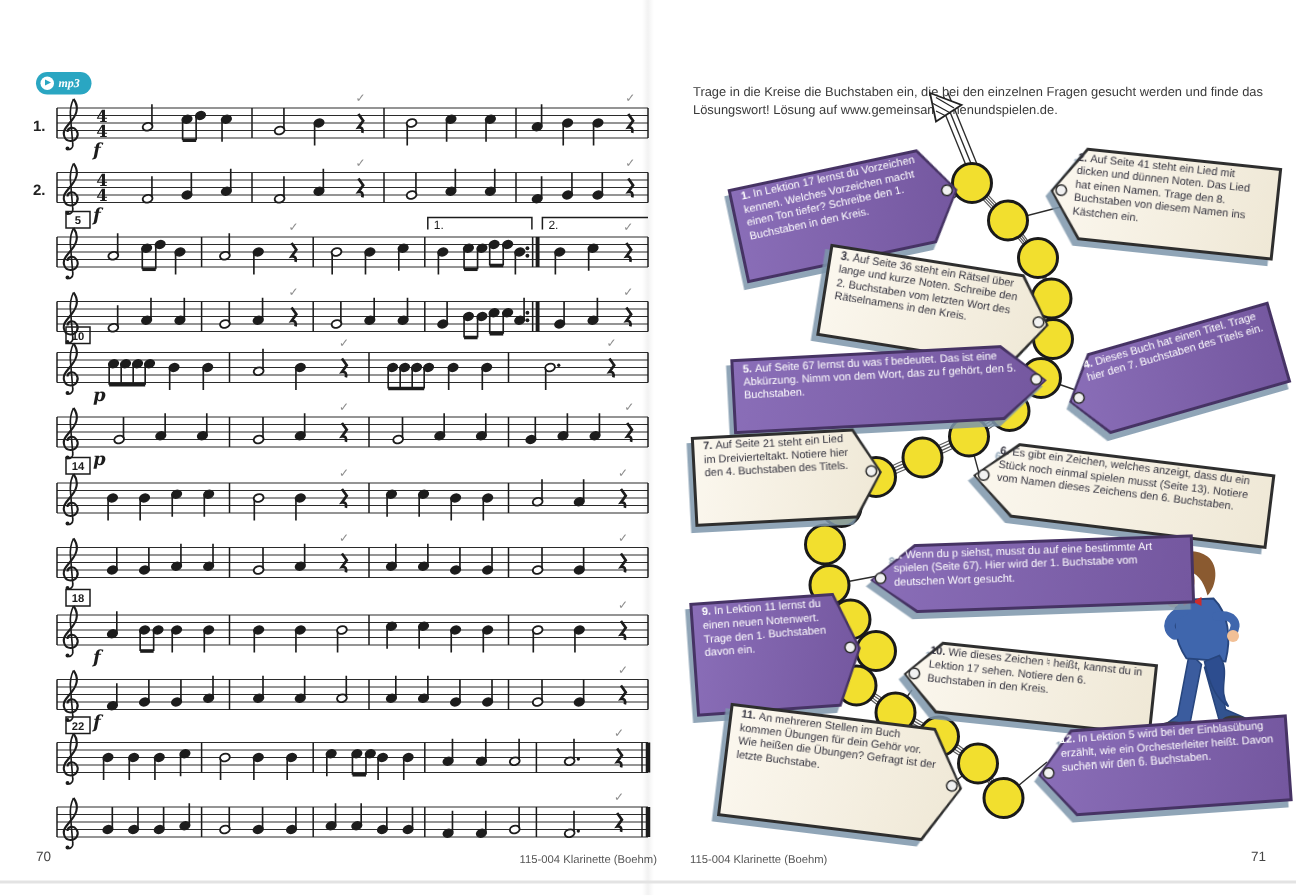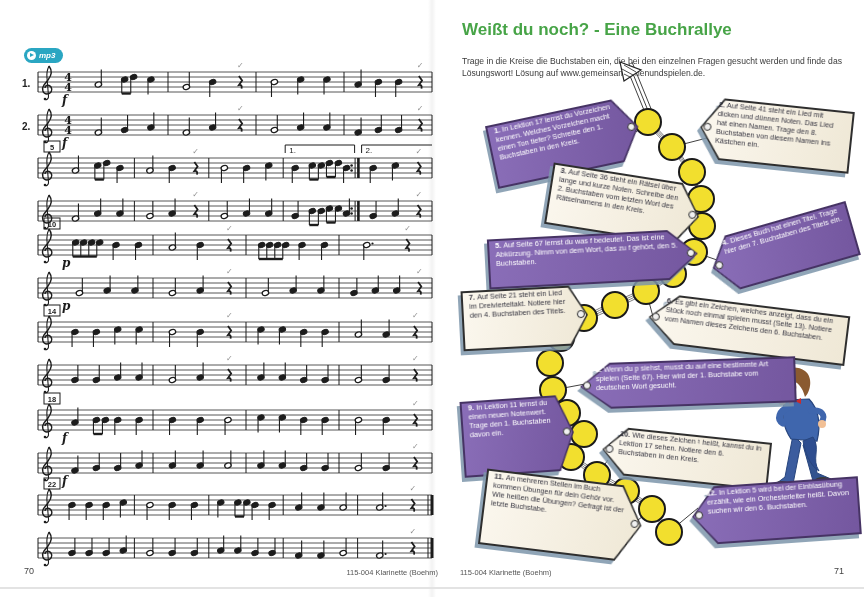--- a/index.html
+++ b/index.html
@@ -10,21 +10,21 @@
   .title-left .muted{color:#a9c6d8;}
   .title-left .teal{color:#2aa6c2;}
   .title-right{position:absolute;left:462px;top:20px;font-size:17px;font-weight:700;color:#47a447;}
   .intro{position:absolute;left:462px;top:46px;width:392px;font-size:8.6px;line-height:1.4;color:#3a3a3a;}
   
   .mp3{position:absolute;left:24px;top:48px;display:inline-flex;align-items:center;gap:3px;
        background:#2aa6c2;border-radius:8px;padding:2px 8px 2px 3px;height:11px;cursor:pointer;}
   .play{width:9px;height:9px;border-radius:50%;background:#fff;position:relative;}
   .play::after{content:"";position:absolute;left:3px;top:2px;border-left:4px solid #2aa6c2;
        border-top:2.5px solid transparent;border-bottom:2.5px solid transparent;}
-  .mp3label{color:#fff;font-weight:700;font-style:italic;font-size:8px;}
+  .mp3label{color:#fff;font-weight:700;font-style:italic;font-size:8px;font-family:Liberation Serif, serif;}
   
   .pgnum{position:absolute;top:566px;font-size:9px;color:#444;}
   .foot{position:absolute;top:568px;font-size:7.5px;color:#555;}
   .spine{position:absolute;left:428px;top:0;width:8px;height:597px;
          background:linear-gradient(to right,rgba(0,0,0,0),rgba(0,0,0,.05),rgba(0,0,0,0));}
   .bottom-edge{position:absolute;left:0;top:587px;width:864px;height:1.5px;background:#e3e3e3;}
   
   #score{position:absolute;left:20px;top:60px;}
   
   #rally-scene{position:absolute;left:440px;top:60px;}
@@ -635,21 +635,20 @@
         <line x1="362.66170212765957" y1="494.5" x2="362.66170212765957" y2="480.5" stroke="#1c1c1c" stroke-width="1.1"></line>
         <circle cx="365.5617021276596" cy="494" r="1.1" fill="#1c1c1c"></circle>
         <path d="M391.4212765957447 482 l3.2 4.5 l-3.2 4.5 q3.6 -0.5 2.6 3.6" fill="none" stroke="#1c1c1c" stroke-width="1.8"></path>
         <text x="389.4212765957447" y="474" font-size="8" fill="#8e8e8e" font-family="&quot;DejaVu Sans&quot;,sans-serif">✓</text>
         <rect x="24" y="418" width="16" height="11" fill="none" stroke="#1c1c1c" stroke-width="1"></rect>
         <text x="32" y="426.5" font-size="7.5" font-weight="bold" text-anchor="middle" fill="#1c1c1c">22</text>
       </svg></div>
   <div class="pgnum" style="left:24px">70</div>
   <div class="foot" style="left:230px;width:208px;text-align:right">115-004 Klarinette (Boehm)</div>
 
-  <div class="title-right">Weißt du noch? - Eine Buchrallye</div>
   <p class="intro">Trage in die Kreise die Buchstaben ein, die bei den einzelnen Fragen gesucht werden und finde das Lösungswort! Lösung auf www.gemeinsamlernenundspielen.de.</p>
   <svg id="rally-scene" width="424" height="510" viewBox="0 0 424 510">
       <path d="M208 62 Q232 87 242 99.5 Q252 112 256.5 125.5 Q261 139 261.5 152.5 Q262 166 258 179 Q254 192 243.5 203 Q233 214 219.5 222.5 Q206 231 190.5 238 Q175 245 159.5 251.5 Q144 258 132.5 268 Q121 278 115.5 290.5 Q110 303 111.5 316.5 Q113 330 120 341.5 Q127 353 135.5 363.5 Q144 374 137.5 385.5 Q131 397 144 406 Q157 415 171.5 423 Q186 431 199 440 Q212 449 220.5 460.5 L229 472" fill="none" stroke="#3f3f3f" stroke-width="0.8" opacity="0.85" transform="translate(0 -3.2)"></path>
       <path d="M208 62 Q232 87 242 99.5 Q252 112 256.5 125.5 Q261 139 261.5 152.5 Q262 166 258 179 Q254 192 243.5 203 Q233 214 219.5 222.5 Q206 231 190.5 238 Q175 245 159.5 251.5 Q144 258 132.5 268 Q121 278 115.5 290.5 Q110 303 111.5 316.5 Q113 330 120 341.5 Q127 353 135.5 363.5 Q144 374 137.5 385.5 Q131 397 144 406 Q157 415 171.5 423 Q186 431 199 440 Q212 449 220.5 460.5 L229 472" fill="none" stroke="#3f3f3f" stroke-width="0.8" opacity="0.85" transform="translate(0 -1.1)"></path>
       <path d="M208 62 Q232 87 242 99.5 Q252 112 256.5 125.5 Q261 139 261.5 152.5 Q262 166 258 179 Q254 192 243.5 203 Q233 214 219.5 222.5 Q206 231 190.5 238 Q175 245 159.5 251.5 Q144 258 132.5 268 Q121 278 115.5 290.5 Q110 303 111.5 316.5 Q113 330 120 341.5 Q127 353 135.5 363.5 Q144 374 137.5 385.5 Q131 397 144 406 Q157 415 171.5 423 Q186 431 199 440 Q212 449 220.5 460.5 L229 472" fill="none" stroke="#3f3f3f" stroke-width="0.8" opacity="0.85" transform="translate(0 1.1)"></path>
       <path d="M208 62 Q232 87 242 99.5 Q252 112 256.5 125.5 Q261 139 261.5 152.5 Q262 166 258 179 Q254 192 243.5 203 Q233 214 219.5 222.5 Q206 231 190.5 238 Q175 245 159.5 251.5 Q144 258 132.5 268 Q121 278 115.5 290.5 Q110 303 111.5 316.5 Q113 330 120 341.5 Q127 353 135.5 363.5 Q144 374 137.5 385.5 Q131 397 144 406 Q157 415 171.5 423 Q186 431 199 440 Q212 449 220.5 460.5 L229 472" fill="none" stroke="#3f3f3f" stroke-width="0.8" opacity="0.85" transform="translate(0 3.2)"></path>
       <line x1="186" y1="6" x2="208" y2="60" stroke="#2b2b2b" stroke-width="0.9"></line>
       <line x1="189" y1="4" x2="211" y2="58" stroke="#2b2b2b" stroke-width="0.9"></line>
       <line x1="192" y1="2" x2="214" y2="56" stroke="#2b2b2b" stroke-width="0.9"></line>
       <polygon points="180,2 201,10 184,21" fill="#fff" stroke="#222" stroke-width="1.2"></polygon>

